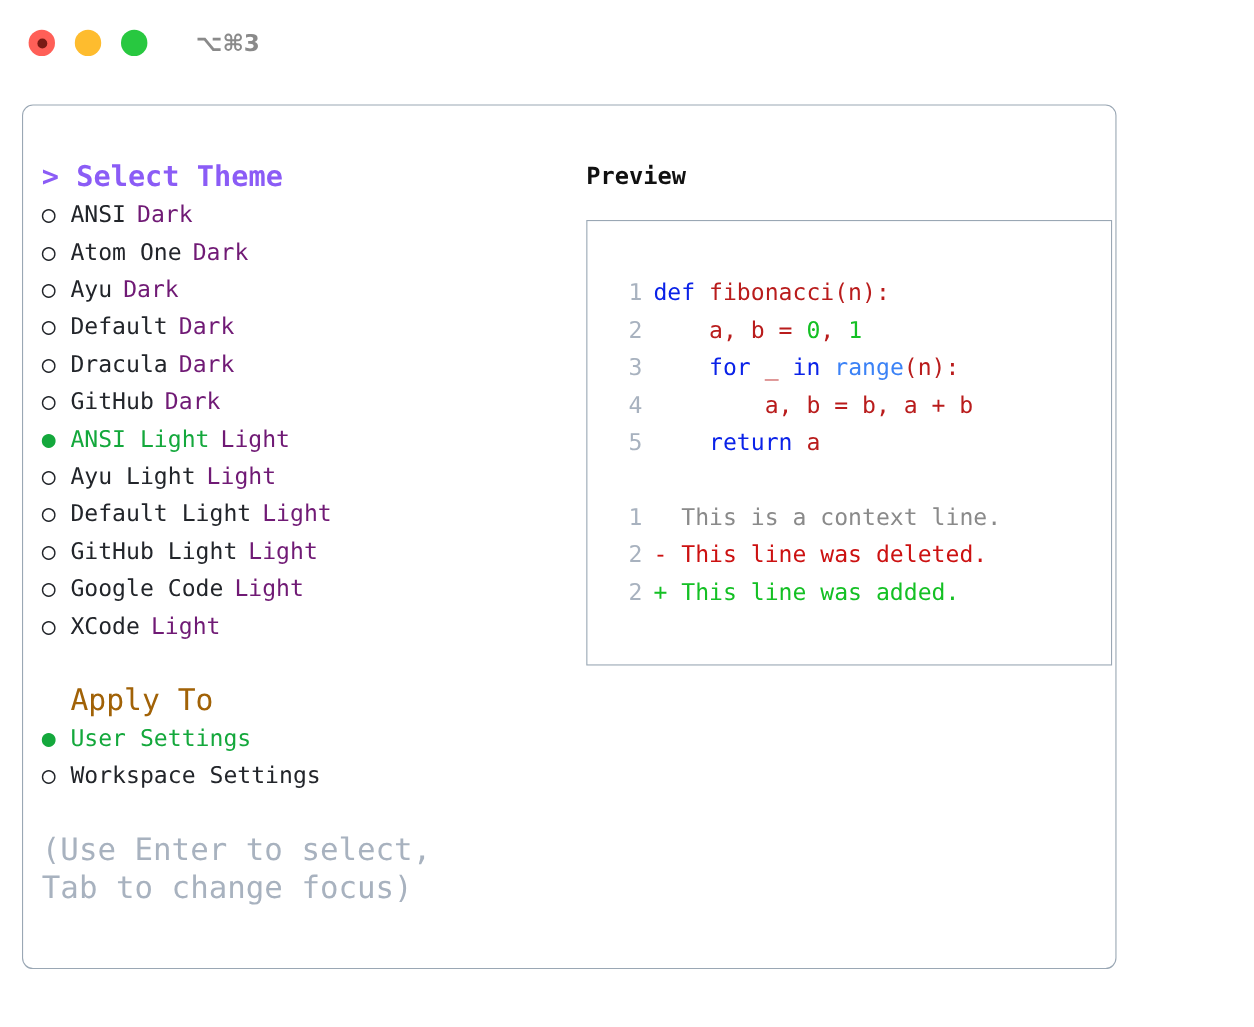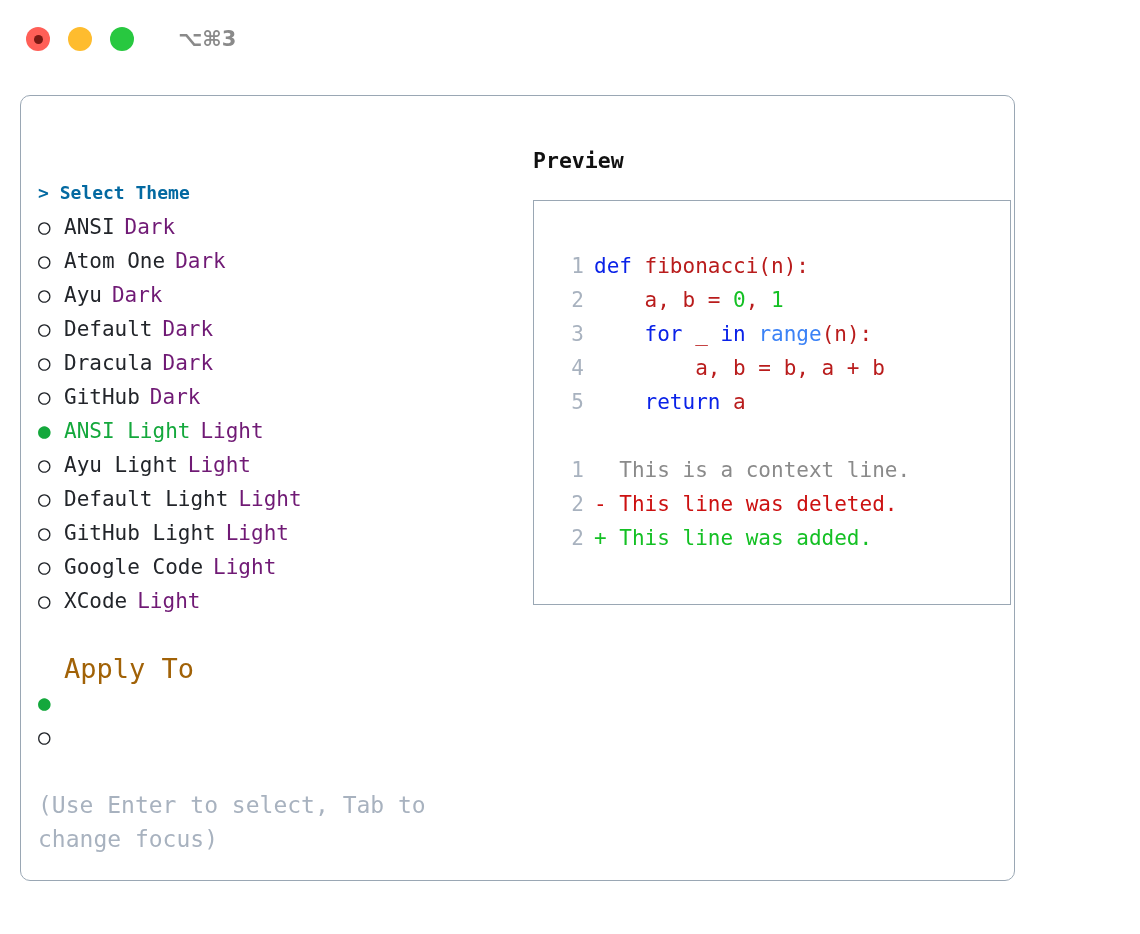--- a/index.html
+++ b/index.html
@@ -58,26 +58,25 @@
     background: #ffffff;
   }
 
   
   .leftcol {
     position: absolute;
     left: 17px; top: 48px;
     width: 440px;
   }
   .heading {
-    font-size: 18px;
+    font-size: 26px;
     font-weight: bold;
-    color: #0369a1;
-    line-height: 34px;
-    white-space: pre;
-    margin-top: 32px;
+    color: #8b5cf6;
+    line-height: 34px;
+    white-space: pre;
   }
 
   .themelist { margin-top: 0px; }
   .row {
     display: flex;
     align-items: baseline;
     line-height: 34px;
     height: 34px;
     font-size: 21px;
     white-space: pre;
@@ -100,21 +99,21 @@
     font-size: 27px;
     color: #a16207;
     line-height: 34px;
     height: 34px;
     padding-left: 26px;
     white-space: pre;
   }
 
   .hint {
     margin-top: 34px;
-    font-size: 23px;
+    font-size: 28px;
     color: #a8b2bf;
     line-height: 34px;
     width: 410px;
   }
 
   
   .rightcol {
     position: absolute;
     left: 480px; top: 48px;
     width: 495px;
@@ -189,22 +188,22 @@
           <div class="row"><span class="bullet on">●</span><span class="rowname sel">ANSI Light</span><span class="rowtag">Light</span></div>
           <div class="row"><span class="bullet off">○</span><span class="rowname">Ayu Light</span><span class="rowtag">Light</span></div>
           <div class="row"><span class="bullet off">○</span><span class="rowname">Default Light</span><span class="rowtag">Light</span></div>
           <div class="row"><span class="bullet off">○</span><span class="rowname">GitHub Light</span><span class="rowtag">Light</span></div>
           <div class="row"><span class="bullet off">○</span><span class="rowname">Google Code</span><span class="rowtag">Light</span></div>
           <div class="row"><span class="bullet off">○</span><span class="rowname">XCode</span><span class="rowtag">Light</span></div>
         </div>
       <div class="spacer"></div>
       <div class="applyhead">Apply To</div>
       <div id="apply-list">
-          <div class="row"><span class="bullet on">●</span></div>
-          <div class="row"><span class="bullet off">○</span></div>
+          <div class="row"><span class="bullet on">●</span><span class="rowname sel">User Settings</span></div>
+          <div class="row"><span class="bullet off">○</span><span class="rowname">Workspace Settings</span></div>
         </div>
       <div class="hint">(Use Enter to select, Tab to change focus)</div>
     </div>
 
     <div class="rightcol">
       <div class="preview-title">Preview</div>
       <div class="codebox">
         <div id="code-lines">
             <div class="codeline"><span class="lno">1</span><span class="tk-kw">def</span><span class="tk-txt"> fibonacci(n):</span></div>
             <div class="codeline"><span class="lno">2</span><span class="tk-txt">    a, b = </span><span class="tk-num">0</span><span class="tk-txt">, </span><span class="tk-num">1</span></div>

